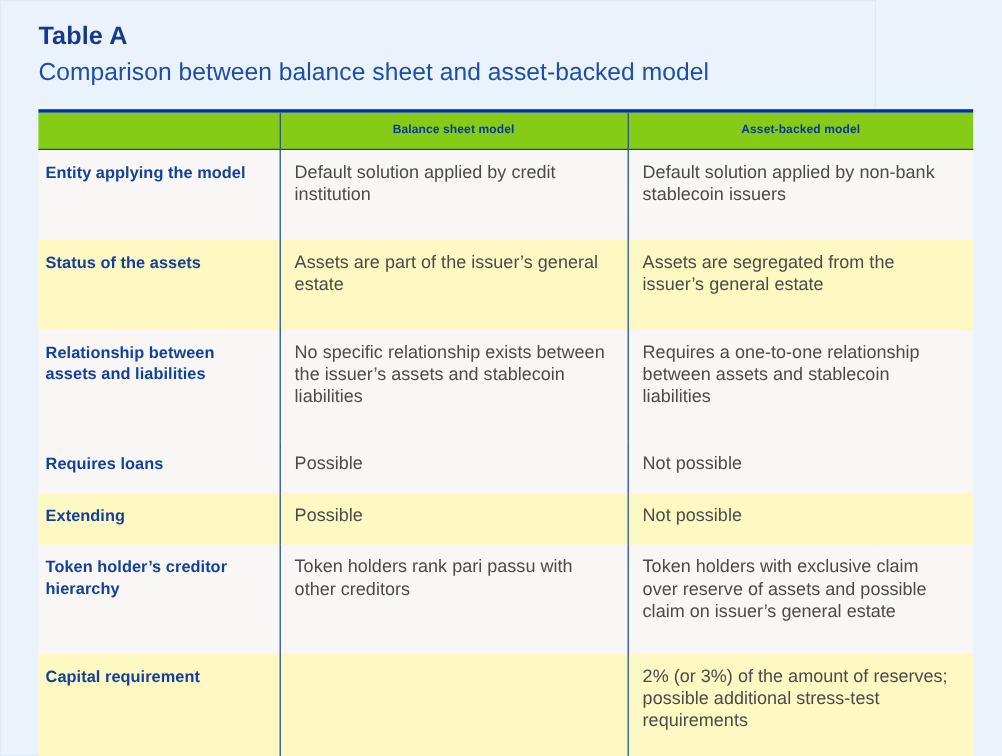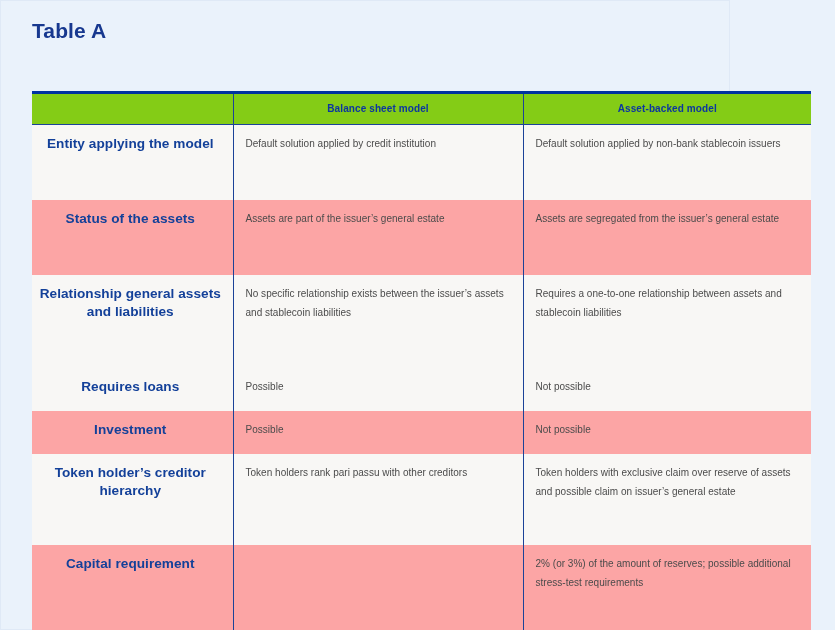--- a/index.html
+++ b/index.html
@@ -81,58 +81,58 @@
   thead th.h-label {
     border-bottom: 1px solid #1b4298;
   }
   thead th.h-bs,
   thead th.h-ab {
     border-left: 1px solid #1b4298;
   }
 
   tbody td {
     vertical-align: top;
-    font-size: 10px;
+    font-size: 15px;
     line-height: 18.5px;
     color: #4b4b4b;
     padding: 10px 14px 11px 12px;
     letter-spacing: 0.02px;
   }
   tbody td.lbl {
     font-weight: bold;
     color: #134099;
     padding-left: 6px;
     padding-right: 10px;
     font-size: 13.6px;
     line-height: 18px;
     letter-spacing: 0.05px;
-    text-align: center;
   }
   tbody td.col-bs,
   tbody td.col-ab {
     border-left: 1px solid #1b4298;
   }
   tbody tr.band-a td { background: #f8f7f5; }
-  tbody tr.band-b td { background: #fca5a5; }
+  tbody tr.band-b td { background: #fef9c3; }
 
   tbody tr.tall-1 td { height: 54px; }
   tbody tr.tall-2 td { height: 54px; }
   tbody tr.tall-3 td { height: 72px; }
   tbody tr.tall-4 td { height: 54px; }
   tbody tr.short  td { height: 22px; }
   tbody tr.tall-7 td { height: 70px; }
   tbody tr.tall-8 td { height: 82px; }
 </style>
 </head>
 <body>
 
 <div id="page">
 
   <div class="title-block">
     <div class="table-label">Table A</div>
+    <div class="table-caption">Comparison between balance sheet and asset-backed model</div>
   </div>
 
   <div class="table-wrap">
     <div class="rule-top"></div>
 
     <table class="cmp">
       <colgroup>
         <col class="c-label">
         <col class="c-bs">
         <col class="c-ab">
@@ -154,34 +154,34 @@
           <td class="col-ab">Default solution applied by non-bank stablecoin issuers</td>
         </tr>
 
         <tr class="band-b tall-2">
           <td class="lbl">Status of the assets</td>
           <td class="col-bs">Assets are part of the issuer’s general estate</td>
           <td class="col-ab">Assets are segregated from the issuer’s general estate</td>
         </tr>
 
         <tr class="band-a tall-3">
-          <td class="lbl">Relationship general assets and liabilities</td>
+          <td class="lbl">Relationship between assets and liabilities</td>
           <td class="col-bs">No specific relationship exists between the issuer’s assets and stablecoin liabilities</td>
           <td class="col-ab">Requires a one-to-one relationship between assets and stablecoin liabilities</td>
         </tr>
 
 
         <tr class="band-a short">
           <td class="lbl">Requires loans</td>
           <td class="col-bs">Possible</td>
           <td class="col-ab">Not possible</td>
         </tr>
 
         <tr class="band-b short">
-          <td class="lbl">Investment</td>
+          <td class="lbl">Extending</td>
           <td class="col-bs">Possible</td>
           <td class="col-ab">Not possible</td>
         </tr>
 
         <tr class="band-a tall-7">
           <td class="lbl">Token holder’s creditor hierarchy</td>
           <td class="col-bs">Token holders rank pari passu with other creditors</td>
           <td class="col-ab">Token holders with exclusive claim over reserve of assets and possible claim on issuer’s general estate</td>
         </tr>
 

